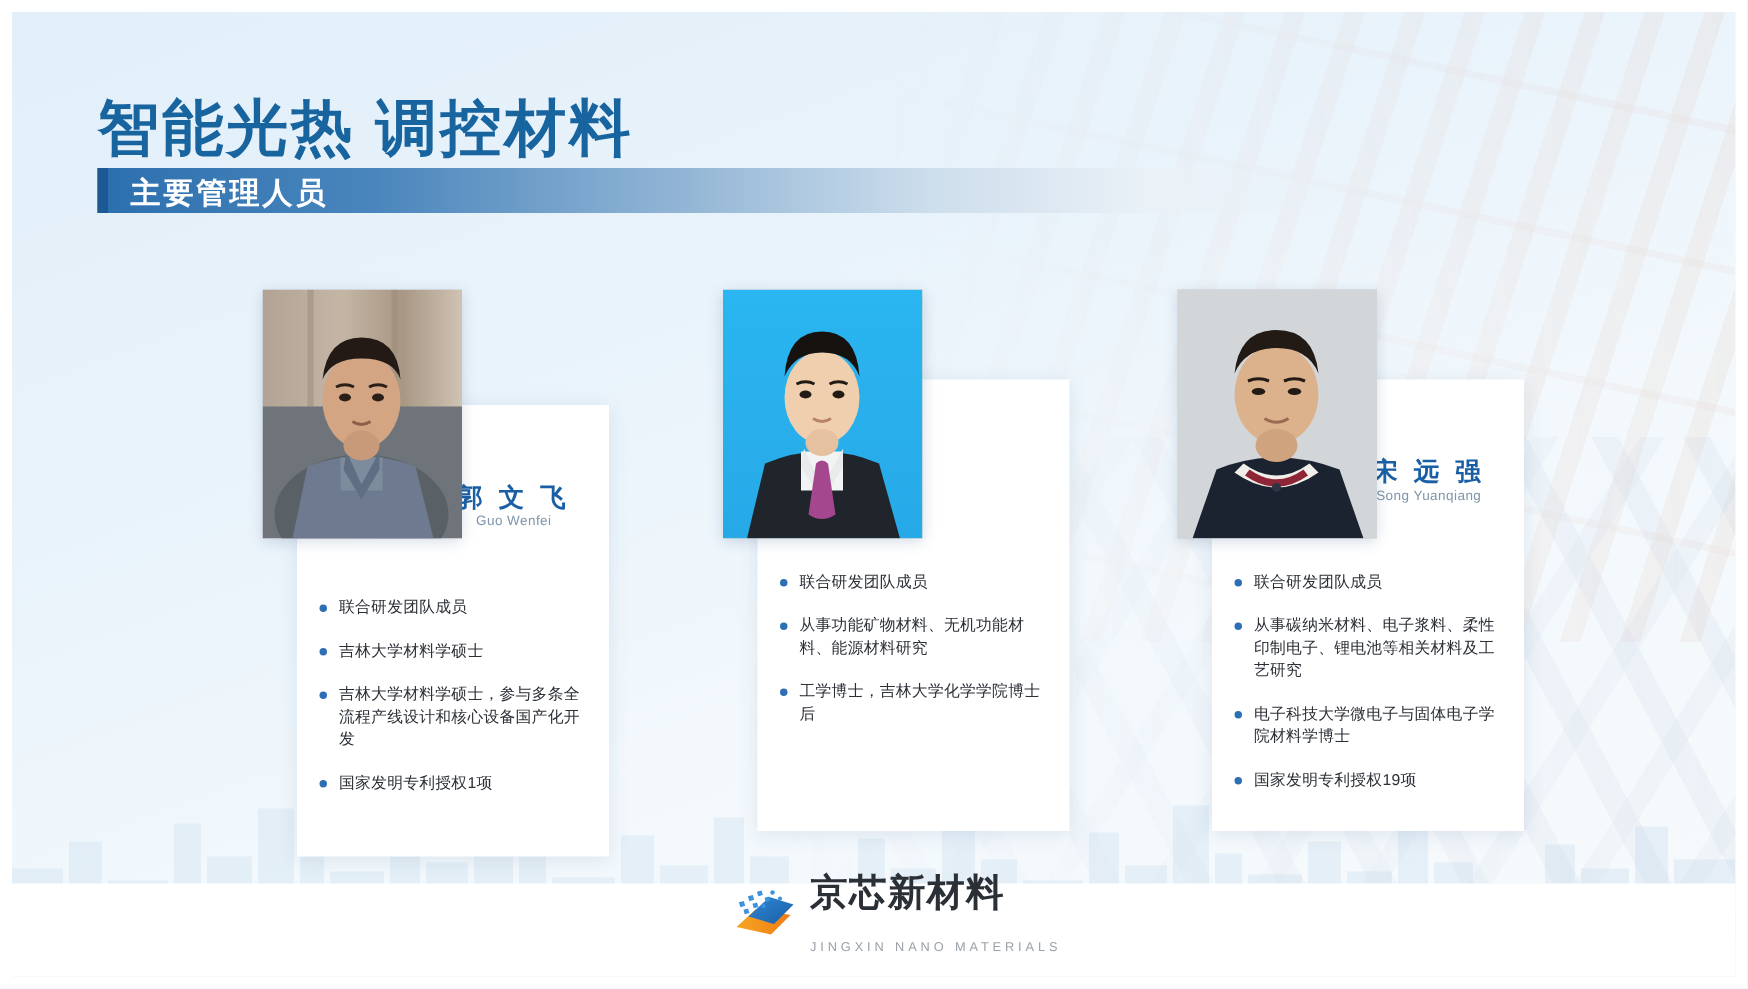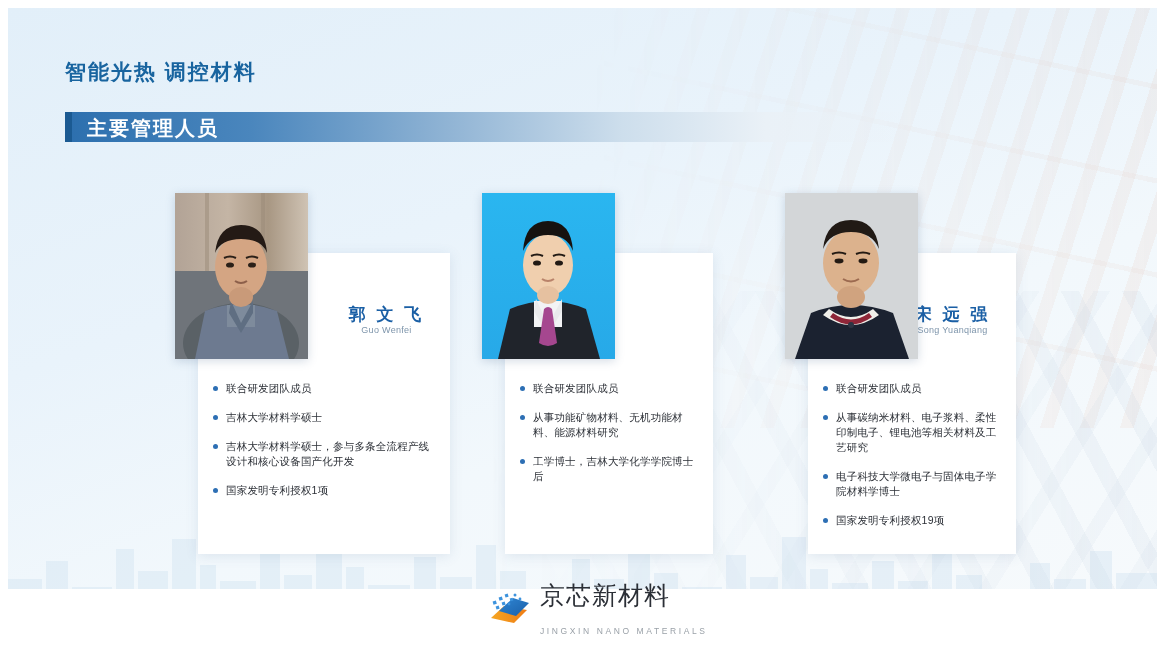--- a/index.html
+++ b/index.html
@@ -65,21 +65,21 @@
     position:absolute;left:0;bottom:22px;width:1149px;height:120px;opacity:.5;
   }
   
   #footer-band{
     position:absolute;left:0;bottom:0;width:1149px;height:62px;background:#ffffff;
   }
 
   
   #title{
     position:absolute;left:57px;top:50px;
-    font-size:21px;font-weight:bold;color:#18649f;letter-spacing:2px;
+    font-size:41px;font-weight:bold;color:#18649f;letter-spacing:2px;
     white-space:nowrap;
   }
   #subtitle-bar{
     position:absolute;left:57px;top:104px;width:805px;height:30px;
     background:linear-gradient(to right,#2c6fae 0%,#4a86bd 22%,#8fb3d4 45%,
                #cddeec 66%,#eaf1f7 83%,rgba(245,249,252,0) 100%);
     padding-left:39px;
   }
   #subtitle-accent{
     position:absolute;left:0;top:0;width:7px;height:30px;background:#1b5a92;
@@ -122,36 +122,36 @@
   .bullet{
     position:relative;padding-left:14px;margin-bottom:14px;
     font-size:10.5px;line-height:15px;color:#2b2f36;letter-spacing:.2px;
   }
   .bullet:before{
     content:"";position:absolute;left:1px;top:5px;
     width:5px;height:5px;border-radius:50%;background:#2d6fb4;
   }
 
   
-  #card-1{left:190px;top:245px;padding-left:44px;}
+  #card-1{left:190px;top:262px;}
   #photo-1{left:167px;top:185px;}
   #card-2{left:497px;top:245px;}
   #photo-2{left:474px;top:185px;}
   #card-3{left:800px;top:245px;}
   #photo-3{left:777px;top:185px;}
 
   
   #logo{
     position:absolute;left:479px;bottom:14px;
     display:flex;align-items:center;gap:9px;
   }
   #logo-mark{width:44px;height:36px;flex:0 0 auto;}
   #logo-text{display:flex;flex-direction:column;justify-content:center;}
   #logo-cn{
-    font-size:25px;font-weight:normal;color:#2b2f36;letter-spacing:1px;line-height:26px;
+    font-size:25px;font-weight:bold;color:#2b2f36;letter-spacing:1px;line-height:26px;
   }
   #logo-en{
     font-size:8.5px;color:#9aa1a8;letter-spacing:2.6px;line-height:11px;margin-top:18px;
   }
 </style>
 </head>
 <body>
 
 <div id="slide">
 

